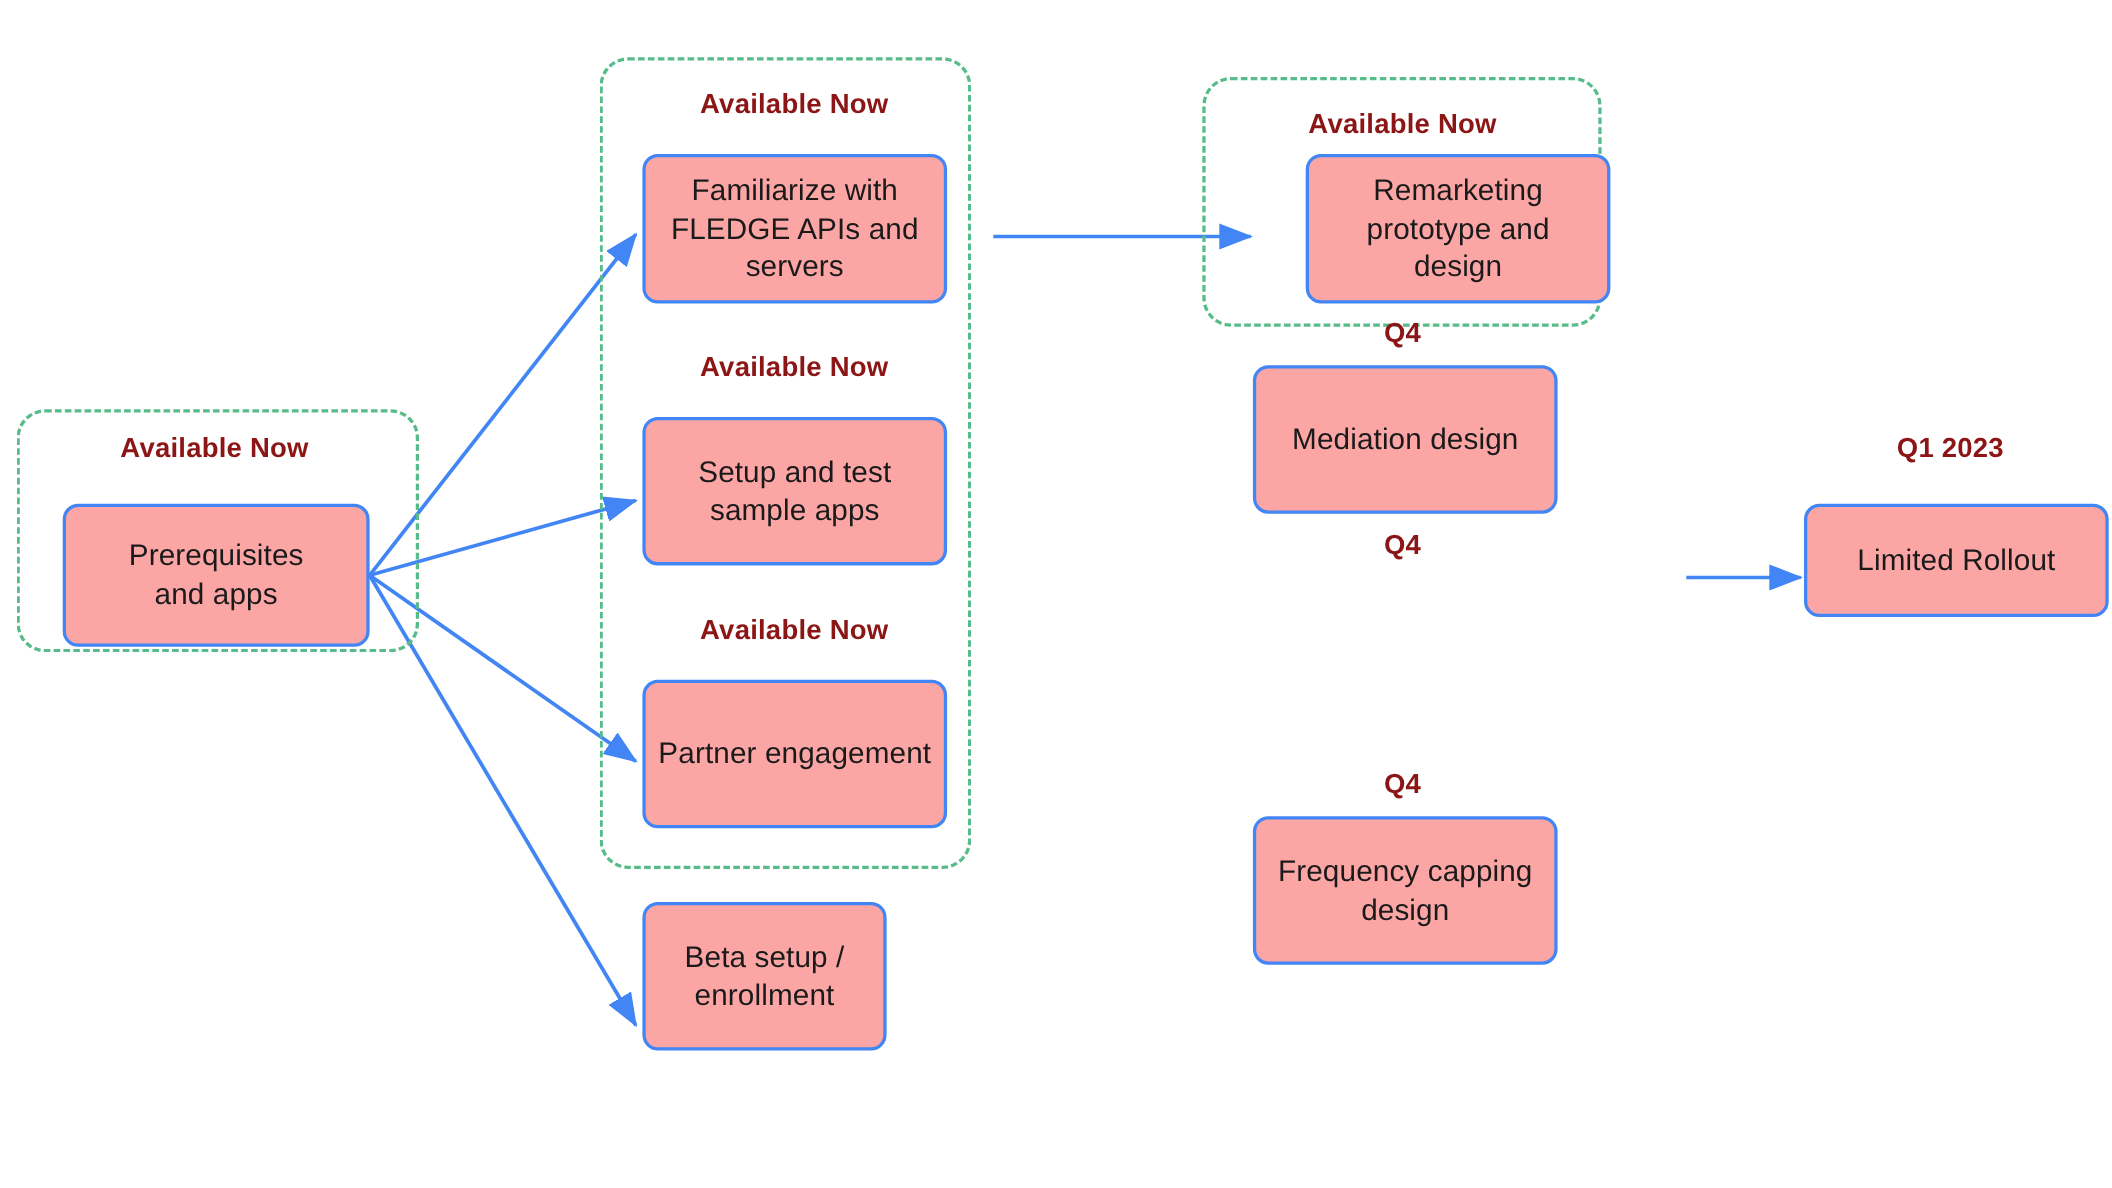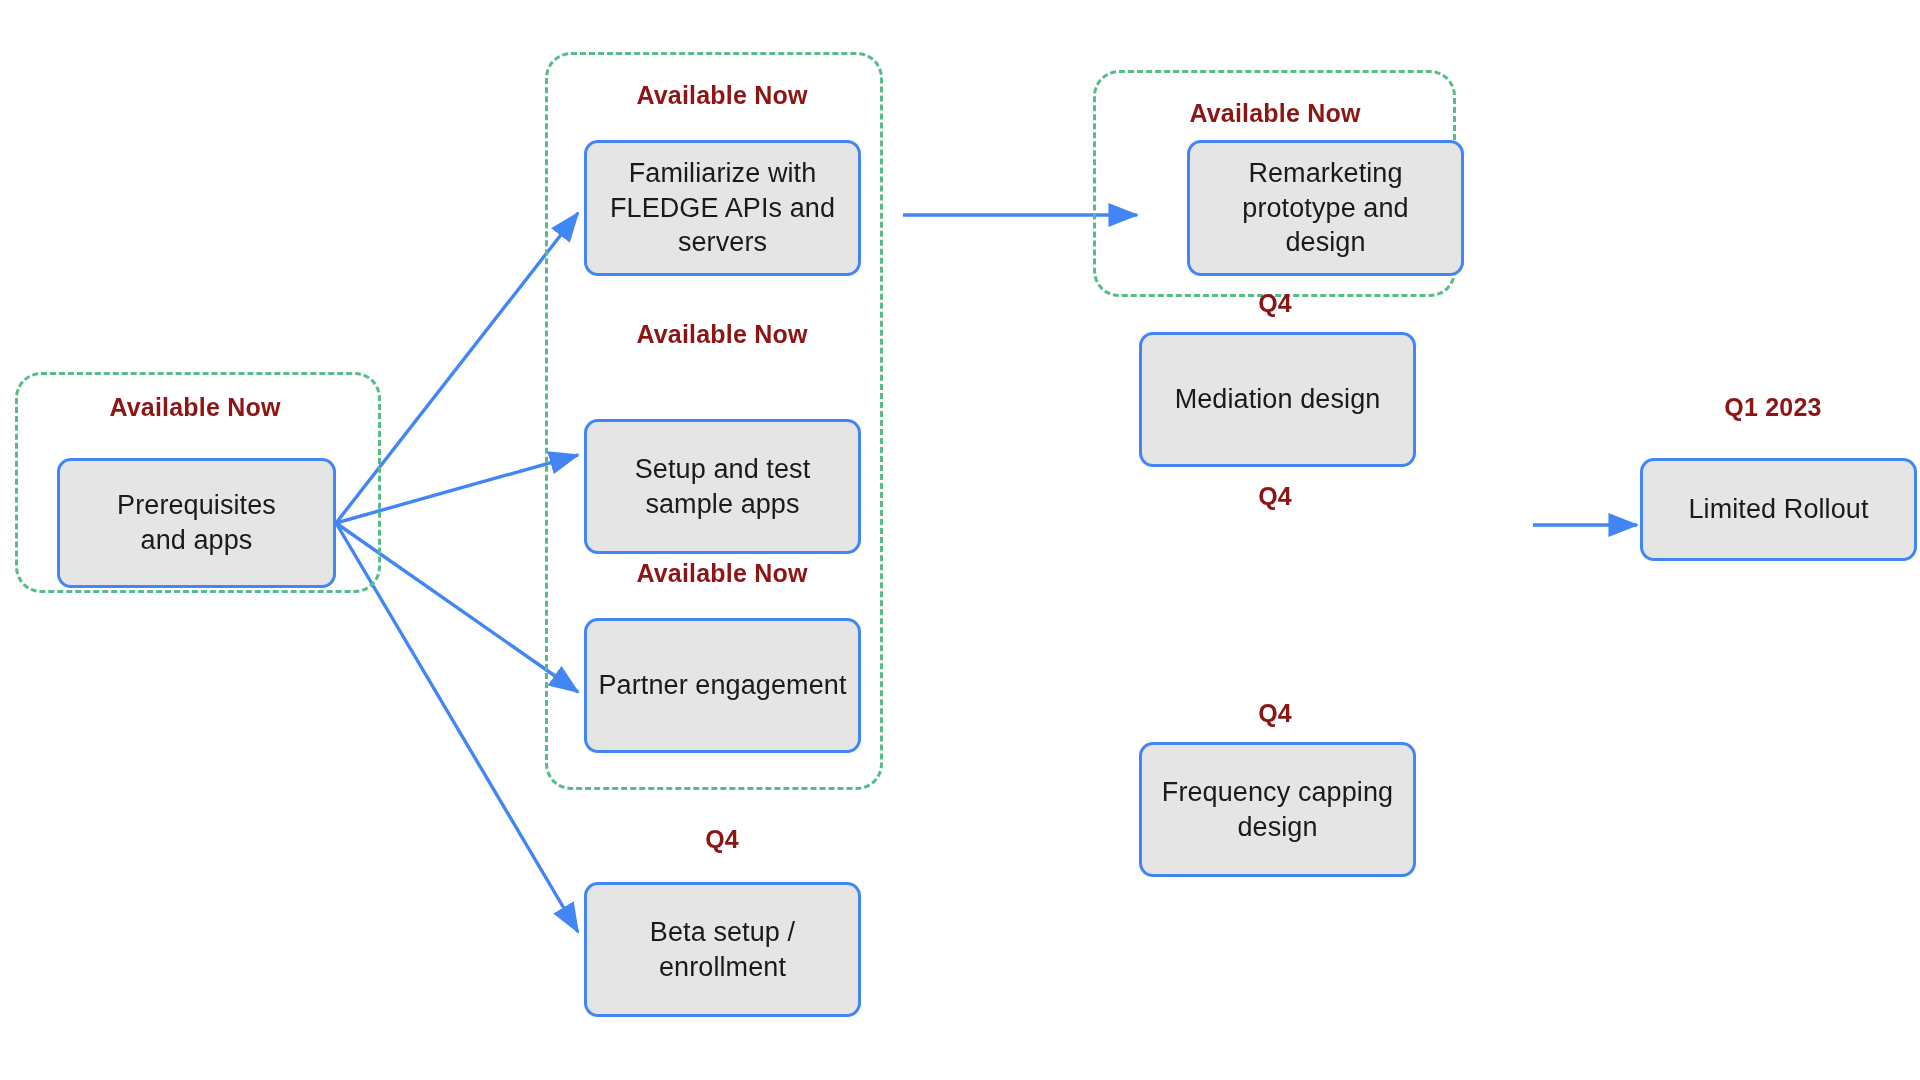--- a/index.html
+++ b/index.html
@@ -30,21 +30,21 @@
     width: 1920px;
     height: 1080px;
     pointer-events: none;
   }
   
   .node {
     position: absolute;
     box-sizing: border-box;
     border: 3px solid #4285f4;
     border-radius: 14px;
-    background: #e5e5e5;
+    background: #fca5a5;
     display: flex;
     align-items: center;
     justify-content: center;
     text-align: center;
     color: #1a1a1a;
     font-size: 27px;
     line-height: 1.28;
     letter-spacing: 0.1px;
     padding: 4px 10px;
     white-space: pre-line;
@@ -105,30 +105,30 @@
 and apps</div>
 
   <div class="phase-label" style="left:722px; top:81px;">Available Now</div>
 
   <div class="node" style="left:584px; top:140px; width:277px; height:136px;">Familiarize with
 FLEDGE APIs and
 servers</div>
 
   <div class="phase-label" style="left:722px; top:320px;">Available Now</div>
 
-  <div class="node" style="left:584px; top:379px; width:277px; height:135px;margin-top:40px;">Setup and test
+  <div class="node" style="left:584px; top:379px; width:277px; height:135px;">Setup and test
 sample apps</div>
 
   <div class="phase-label" style="left:722px; top:559px;">Available Now</div>
 
   <div class="node" style="left:584px; top:618px; width:277px; height:135px;">Partner engagement</div>
 
   <div class="phase-label" style="left:722px; top:825px;">Q4</div>
 
-  <div class="node" style="left:584px; top:882px; width:277px; height:135px;">Beta setup /
+  <div class="node" style="left:584px; top:820px; width:222px; height:135px;">Beta setup /
 enrollment</div>
 
   <div class="phase-label" style="left:1275px; top:99px;">Available Now</div>
 
   <div class="node" style="left:1139px; top:140px; width:277px; height:136px;margin-left:48px;">Remarketing
 prototype and
 design</div>
 
   <div class="phase-label" style="left:1275px; top:289px;">Q4</div>
 

